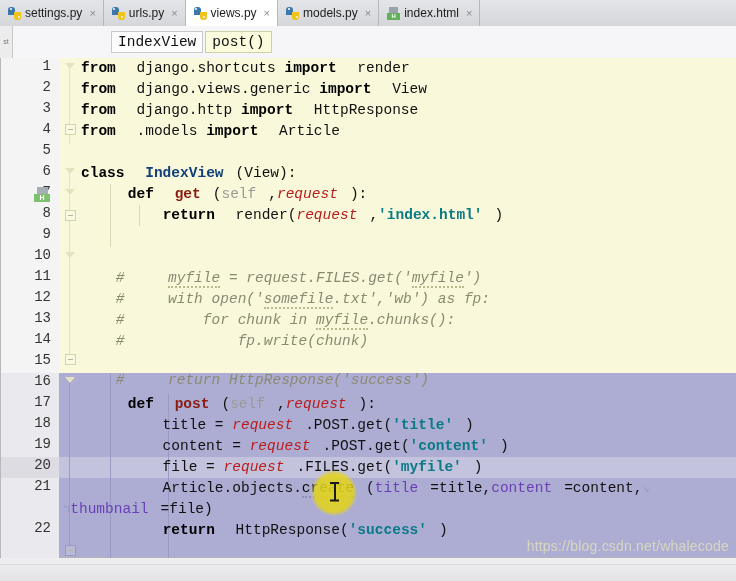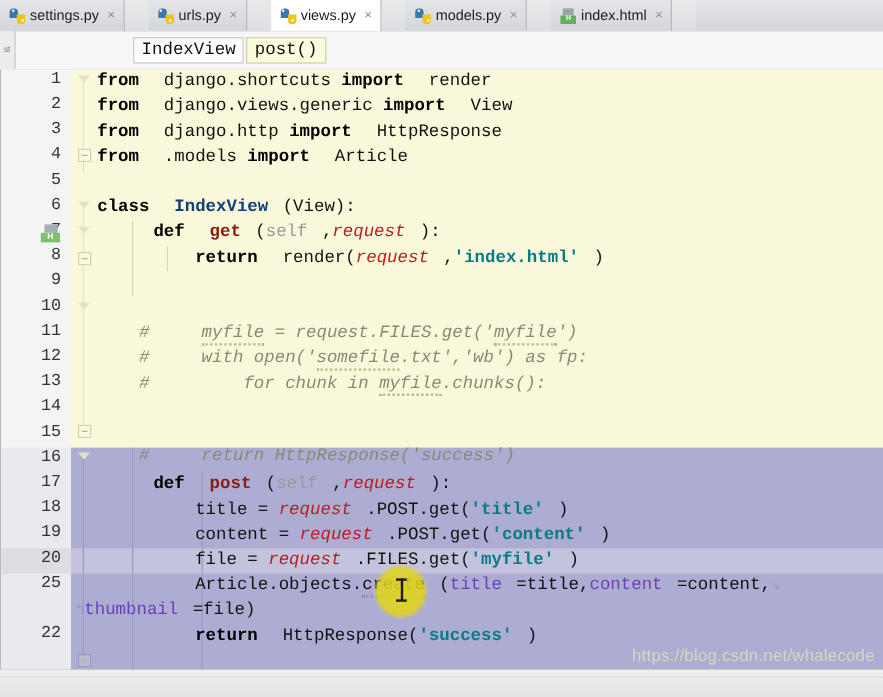--- a/index.html
+++ b/index.html
@@ -9,21 +9,21 @@
     font-family:"Liberation Sans", sans-serif;
     -webkit-font-smoothing:none;
   }
   .window{position:relative;width:736px;height:581px;background:#eef0f2;}
 
   
   .tabbar{
     position:absolute;left:0;top:0;width:736px;height:26px;
     background:linear-gradient(#e9eaec,#dcdee1);
     border-bottom:1px solid #9a9a9a;
-    display:flex;align-items:stretch;gap:20px;
+    display:flex;align-items:stretch;
   }
   .tab{
     display:flex;align-items:center;gap:4px;
     padding:0 7px 0 8px;
     font-size:12px;color:#1c1c1c;
     background:linear-gradient(#e4e5e8,#d4d6d9);
     border-right:1px solid #b6b8bb;
     position:relative;
     white-space:nowrap;
   }
@@ -287,21 +287,21 @@
       <div class="gutterline" style="top:210px;">11</div>
       <div class="gutterline" style="top:231px;">12</div>
       <div class="gutterline" style="top:252px;">13</div>
       <div class="gutterline" style="top:273px;margin-left:48px;">14</div>
       <div class="gutterline" style="top:294px;">15</div>
       <div class="gutterline" style="top:315px;">16</div>
       <div class="gutterline" style="top:336px;">17</div>
       <div class="gutterline" style="top:357px;">18</div>
       <div class="gutterline" style="top:378px;">19</div>
       <div class="gutterline" style="top:399px;">20</div>
-      <div class="gutterline" style="top:420px;">25</div>
+      <div class="gutterline" style="top:420px;">21</div>
       <div class="gutterline" style="top:462px;">22</div>
 
       <div class="hicon" style="top:129px;">
         <span class="gtop"></span>
           <span class="gbot"></span>
         <span class="gl">H</span>
       </div>
     </div>
 
     <div style="position:absolute;left:58px;top:0;width:22px;height:100%;z-index:3;">
@@ -333,20 +333,21 @@
       <div class="line" style="top:42px;"><span class="kw">from</span><span class="plain"> django.http </span><span class="kw">import</span><span class="plain"> HttpResponse</span></div>
       <div class="line" style="top:63px;"><span class="kw">from</span><span class="plain"> .models </span><span class="kw">import</span><span class="plain"> Article</span></div>
       <div class="line" style="top:84px;"></div>
       <div class="line" style="top:105px;"><span class="kw">class</span><span class="plain"> </span><span class="cls">IndexView</span><span class="plain">(View):</span></div>
       <div class="line" style="top:126px;"><span class="plain">    </span><span class="kw">def</span><span class="plain"> </span><span class="fn">get</span><span class="plain">(</span><span class="self">self</span><span class="plain">,</span><span class="param">request</span><span class="plain">):</span></div>
       <div class="line" style="top:147px;"><span class="plain">        </span><span class="kw">return</span><span class="plain"> render(</span><span class="param">request</span><span class="plain">,</span><span class="str">'index.html'</span><span class="plain">)</span></div>
       <div class="line" style="top:168px;"></div>
       <div class="line cmt" style="top:210px;">    #     <span class="typo">myfile</span> = request.FILES.get('<span class="typo">myfile</span>')</div>
       <div class="line cmt" style="top:231px;">    #     with open('<span class="typo">somefile</span>.txt','wb') as fp:</div>
       <div class="line cmt" style="top:252px;">    #         for chunk in <span class="typo">myfile</span>.chunks():</div>
+      <div class="line cmt" style="top:273px;">    #             fp.write(chunk)</div>
       <div class="line cmt" style="top:294px;margin-top:18px;">    #     return HttpResponse('success')</div>
       <div class="line" style="top:315px;"></div>
       <div class="line" style="top:336px;"><span class="plain">    </span><span class="kw">def</span><span class="plain"> </span><span class="fn">post</span><span class="plain">(</span><span class="self">self</span><span class="plain">,</span><span class="param">request</span><span class="plain">):</span></div>
       <div class="line" style="top:357px;"><span class="plain">        title = </span><span class="param">request</span><span class="plain">.POST.get(</span><span class="str">'title'</span><span class="plain">)</span></div>
       <div class="line" style="top:378px;"><span class="plain">        content = </span><span class="param">request</span><span class="plain">.POST.get(</span><span class="str">'content'</span><span class="plain">)</span></div>
       <div class="line" style="top:399px;"><span class="plain">        file = </span><span class="param">request</span><span class="plain">.FILES.get(</span><span class="str">'myfile'</span><span class="plain">)</span></div>
       <div class="line" style="top:420px;"><span class="plain">        Article.objects.</span><span class="typo2">create</span><span class="plain">(</span><span class="kwarg">title</span><span class="plain">=title,</span><span class="kwarg">content</span><span class="plain">=content,</span><span class="wraparrow">↘</span></div>
       <div class="line" style="top:441px;left:-18px;"><span class="wraparrow">↰</span><span class="kwarg">thumbnail</span><span class="plain">=file)</span></div>
       <div class="line" style="top:462px;"><span class="plain">        </span><span class="kw">return</span><span class="plain"> HttpResponse(</span><span class="str">'success'</span><span class="plain">)</span></div>
     </div>

